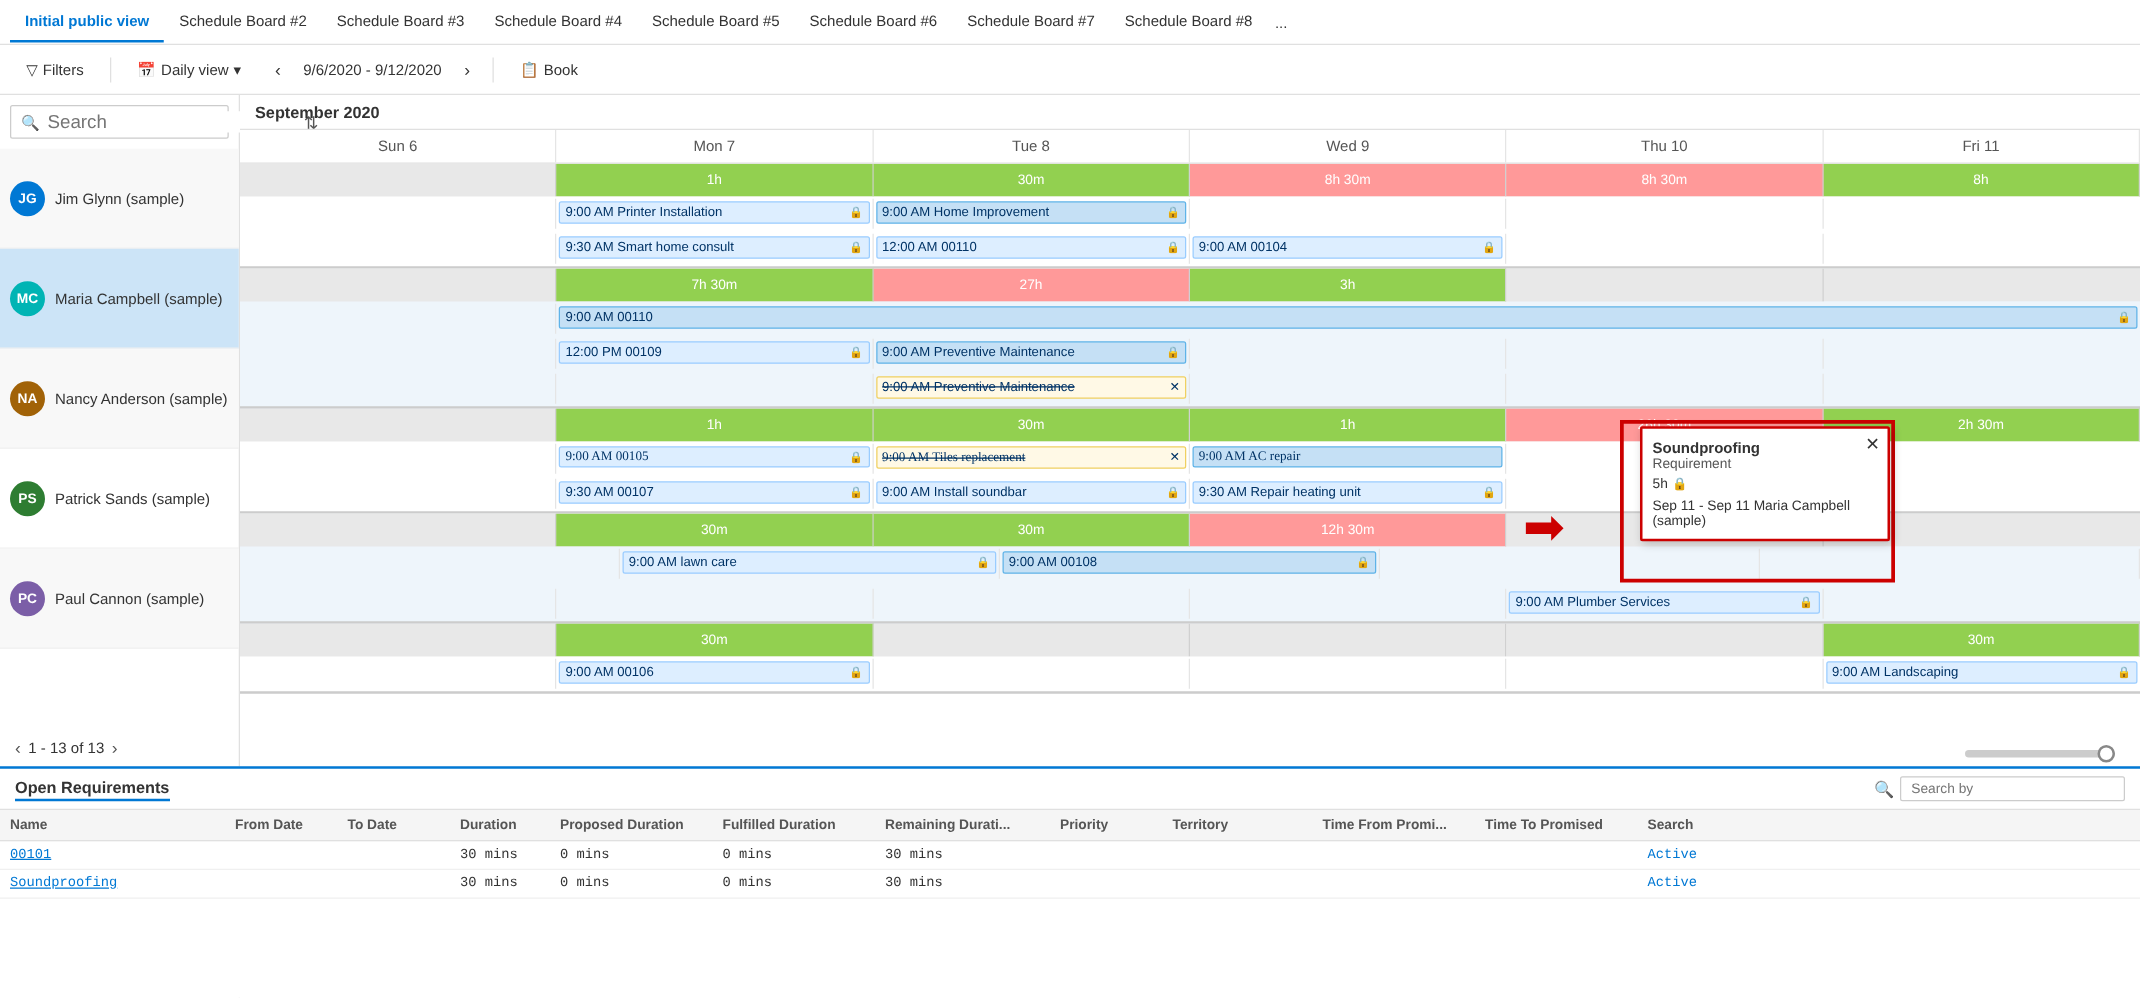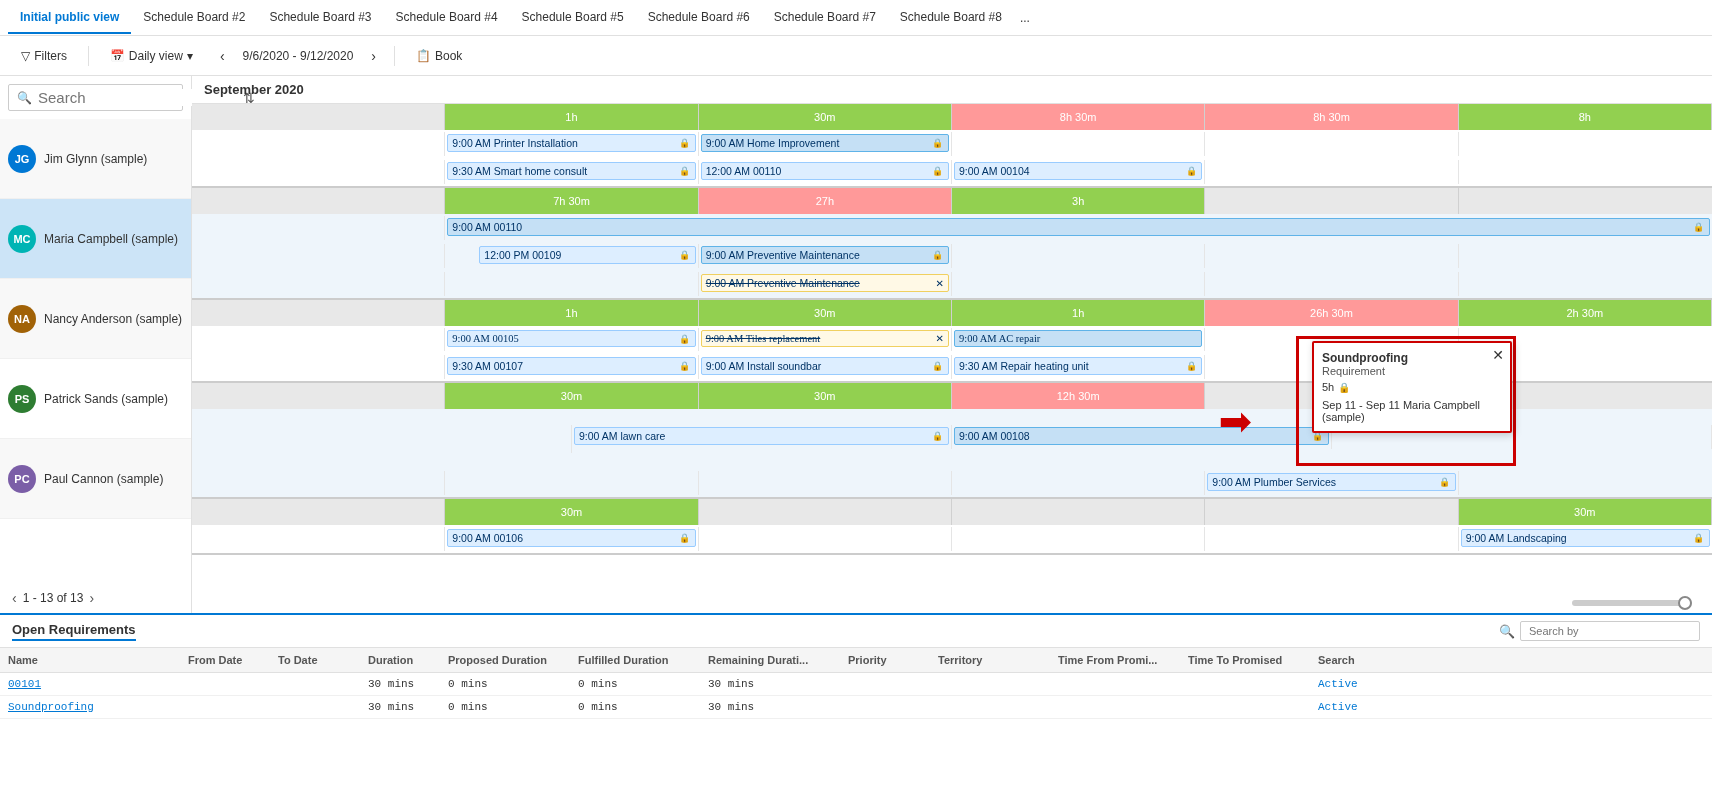--- a/index.html
+++ b/index.html
@@ -214,20 +214,28 @@
     </div>
     <div class="resource-row">
       <div class="avatar" style="background:#7b5ea7;">PC</div>
       <span class="resource-name">Paul Cannon (sample)</span>
     </div>
   </div>
 
   <div class="schedule-area">
     <div class="month-header">September 2020</div>
 
+    <div class="days-header" style="display:grid;grid-template-columns:repeat(6,1fr);">
+      <div class="day-col">Sun 6</div>
+      <div class="day-col">Mon 7</div>
+      <div class="day-col">Tue 8</div>
+      <div class="day-col">Wed 9</div>
+      <div class="day-col">Thu 10</div>
+      <div class="day-col">Fri 11</div>
+    </div>
 
     <div class="schedule-body">
 
       <div class="resource-band">
         <div class="summary-row" style="display:grid;grid-template-columns:repeat(6,1fr);">
           <div class="summary-cell empty"></div>
           <div class="summary-cell green">1h</div>
           <div class="summary-cell green">30m</div>
           <div class="summary-cell red">8h 30m</div>
           <div class="summary-cell red">8h 30m</div>
@@ -289,21 +297,21 @@
           <div style="border-right:1px solid #e5e5e5;padding:2px;"></div>
           <div style="grid-column: 2 / 7;padding:2px;position:relative;">
             <div class="event-chip chip-blue-full" style="width:100%;">
               <span>9:00 AM 00110</span>
               <span style="margin-left:auto;font-size:9px;">🔒</span>
             </div>
           </div>
         </div>
         <div style="display:grid;grid-template-columns:repeat(6,1fr);padding:2px 0;">
           <div style="border-right:1px solid #e5e5e5;padding:2px;"></div>
-          <div style="border-right:1px solid #e5e5e5;padding:2px;margin-left:32px;">
+          <div style="border-right:1px solid #e5e5e5;padding:2px;">
             <div class="event-chip chip-blue">
               <span>12:00 PM 00109</span>
               <span style="margin-left:auto;font-size:9px;">🔒</span>
             </div>
           </div>
           <div style="border-right:1px solid #e5e5e5;padding:2px;">
             <div class="event-chip chip-blue-full">
               <span>9:00 AM Preventive Maintenance</span>
               <span style="margin-left:auto;font-size:9px;">🔒</span>
             </div>
@@ -384,21 +392,21 @@
       </div>
 
       <div class="resource-band" style="background:#eef5fb;">
         <div class="summary-row" style="display:grid;grid-template-columns:repeat(6,1fr);">
           <div class="summary-cell empty"></div>
           <div class="summary-cell green">30m</div>
           <div class="summary-cell green">30m</div>
           <div class="summary-cell red">12h 30m</div>
           <div class="summary-cell empty"></div>
         </div>
-        <div style="display:grid;grid-template-columns:repeat(4,1fr);padding:16px 0;">
+        <div style="display:grid;grid-template-columns:repeat(5,1fr);padding:2px 0;">
           <div style="border-right:1px solid #e5e5e5;padding:2px;"></div>
           <div style="border-right:1px solid #e5e5e5;padding:2px;">
             <div class="event-chip chip-blue">
               <span>9:00 AM lawn care</span>
               <span style="margin-left:auto;font-size:9px;">🔒</span>
             </div>
           </div>
           <div style="border-right:1px solid #e5e5e5;padding:2px;">
             <div class="event-chip chip-blue-full" style="width:100%;">
               <span>9:00 AM 00108</span>

